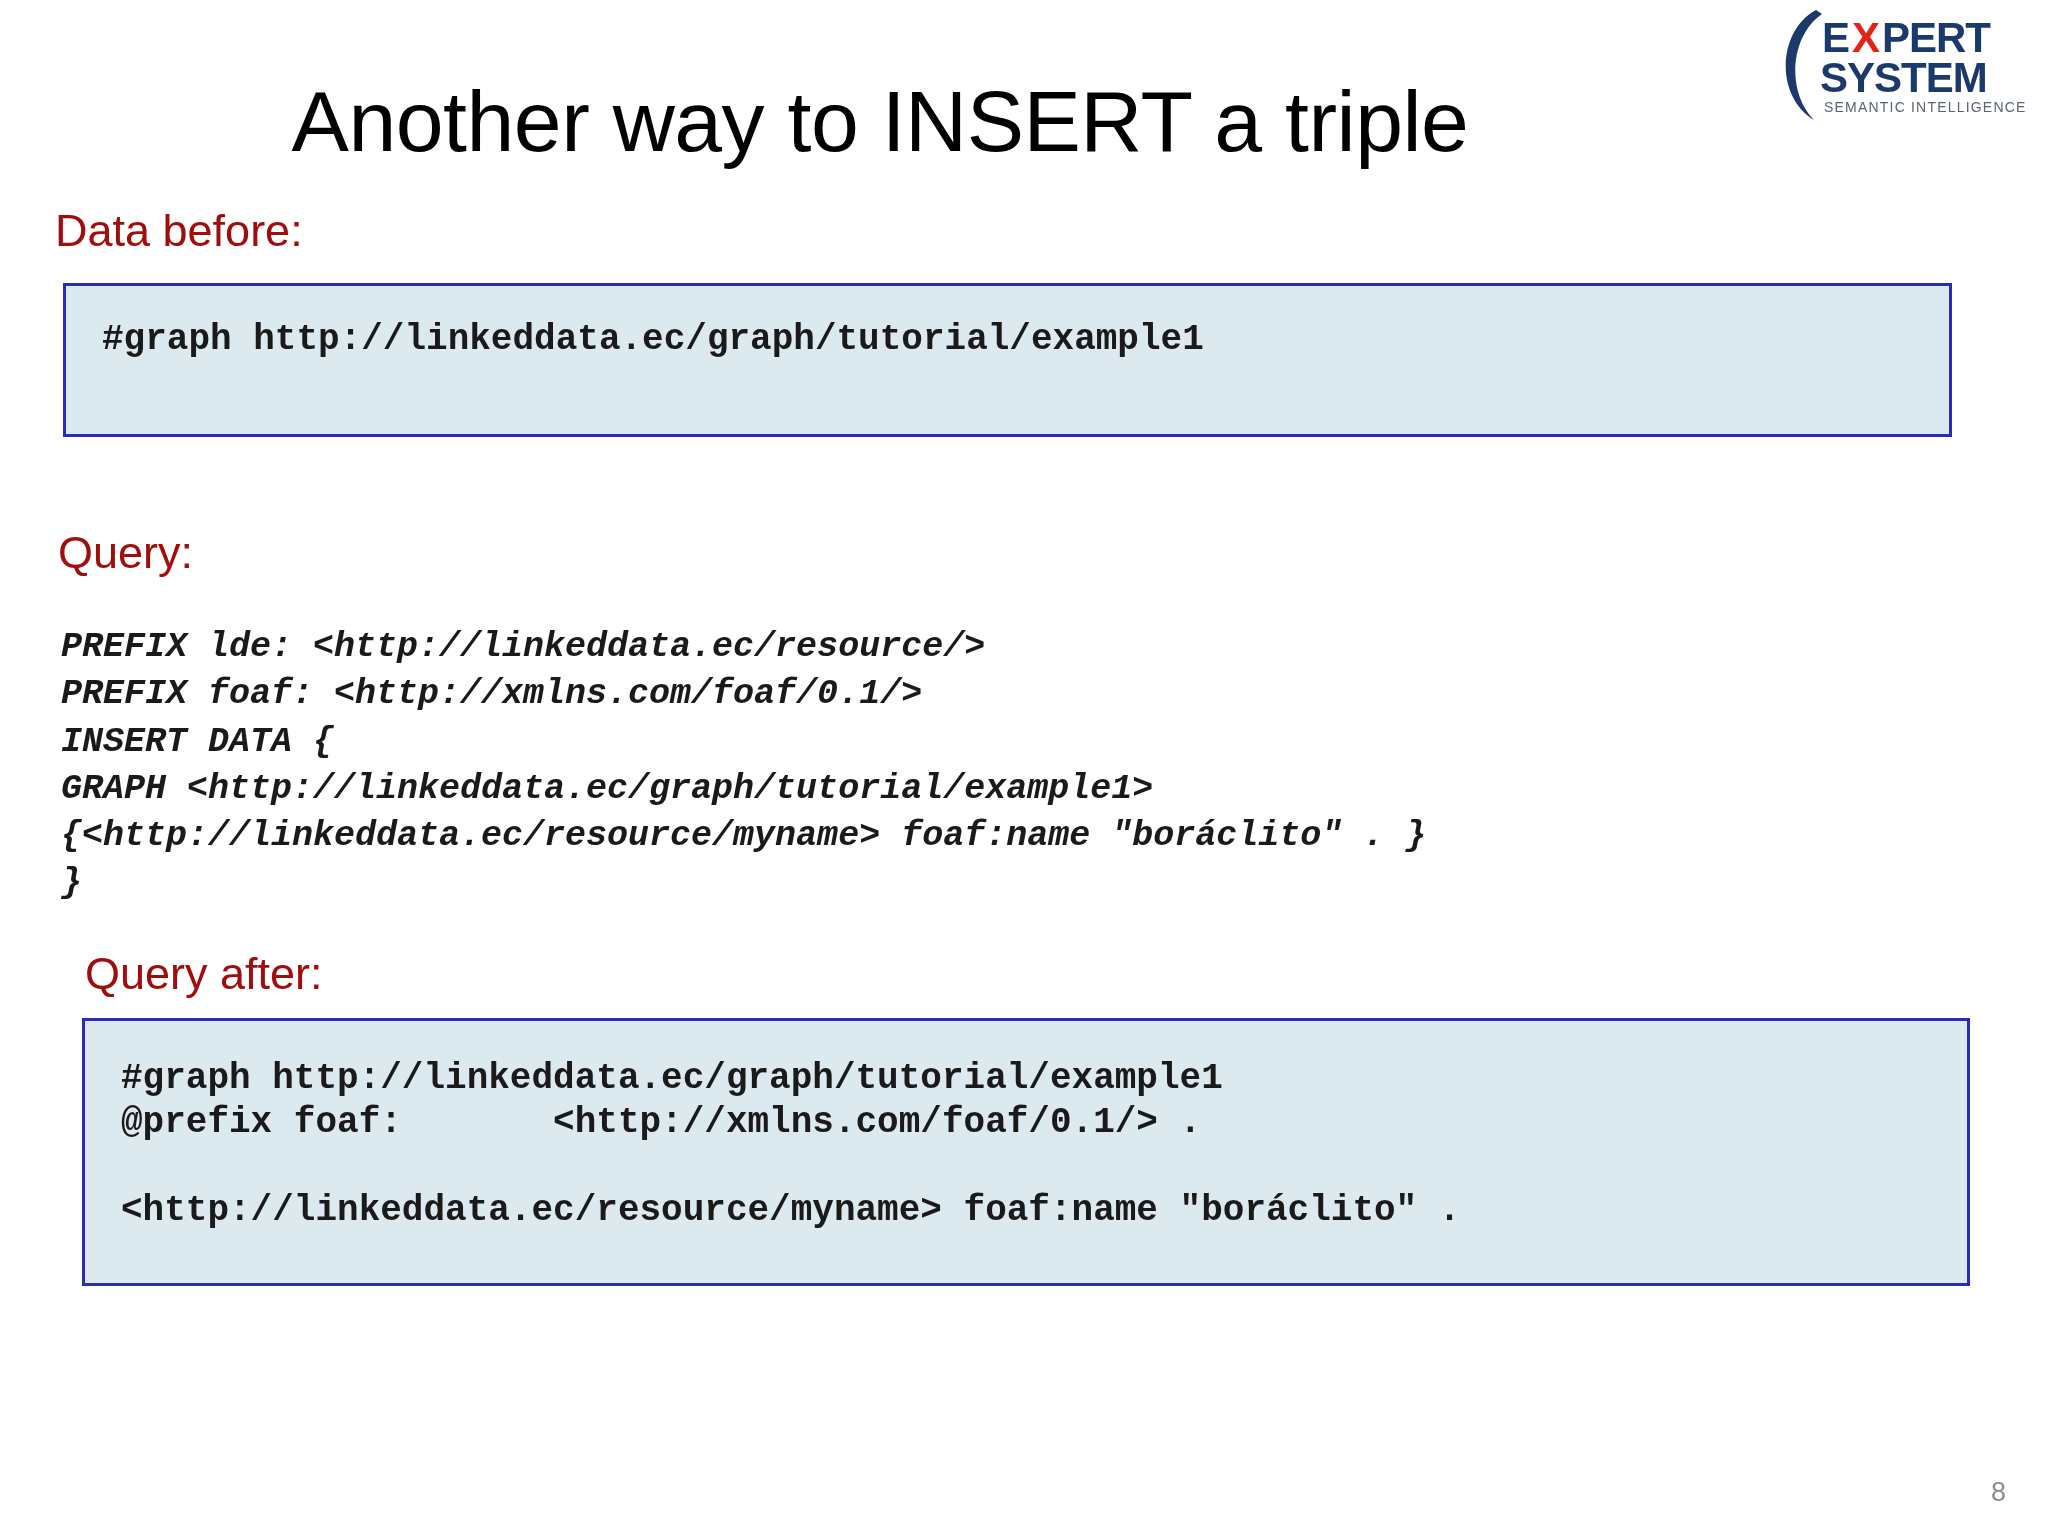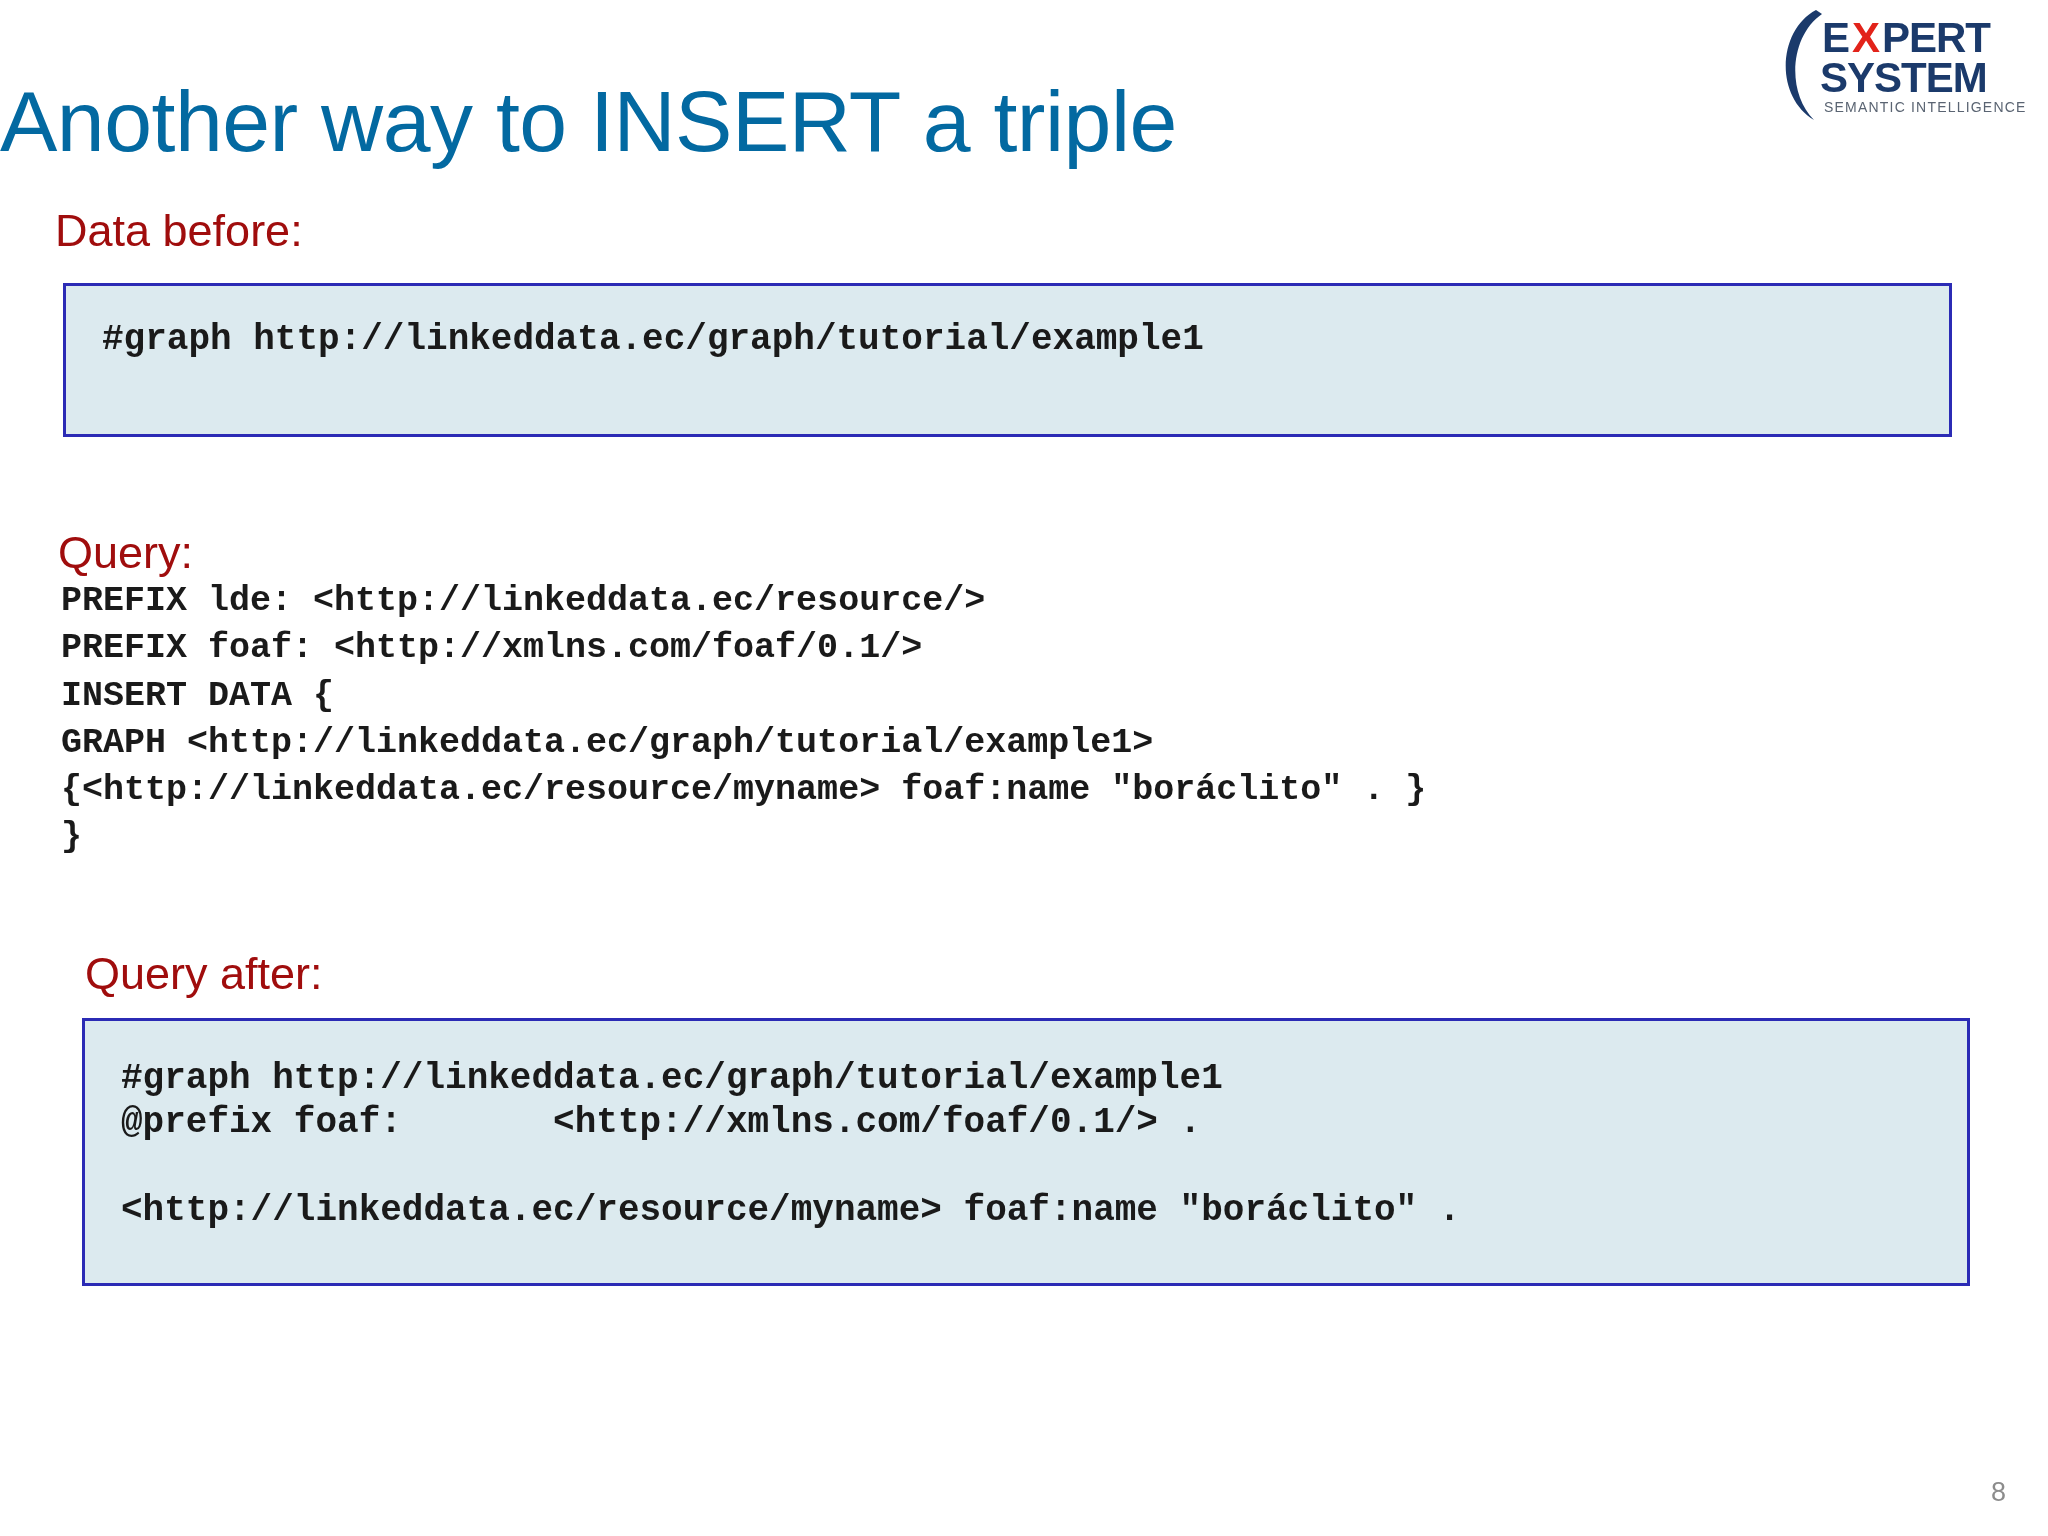--- a/index.html
+++ b/index.html
@@ -22,22 +22,22 @@
     inset: 0;
     background: #ffffff;
   }
 
   
   .slide-title {
     position: absolute;
     left: 0;
     top: 18px;
     width: 1760px;
-    text-align: left;
-    color: #0369a1;
+    text-align: center;
+    color: #000000;
     font-family: "Liberation Sans", sans-serif;
     font-size: 86px;
     font-weight: 400;
     line-height: 1.05;
     letter-spacing: -0.5px;
     white-space: nowrap;
   }
 
   
   .logo {
@@ -98,21 +98,22 @@
     font-weight: 700;
     color: #1a1a1a;
     line-height: 1.22;
     white-space: pre;
   }
 
   
   .code-plain {
     position: absolute;
     left: 47px;
-    top: 564px;
+    top: 610px;
+    font-style: italic;
   }
   .code-plain .mono {
     font-size: 35px;
     line-height: 1.35;
   }
 
   
   .page-number {
     position: absolute;
     right: 42px;

